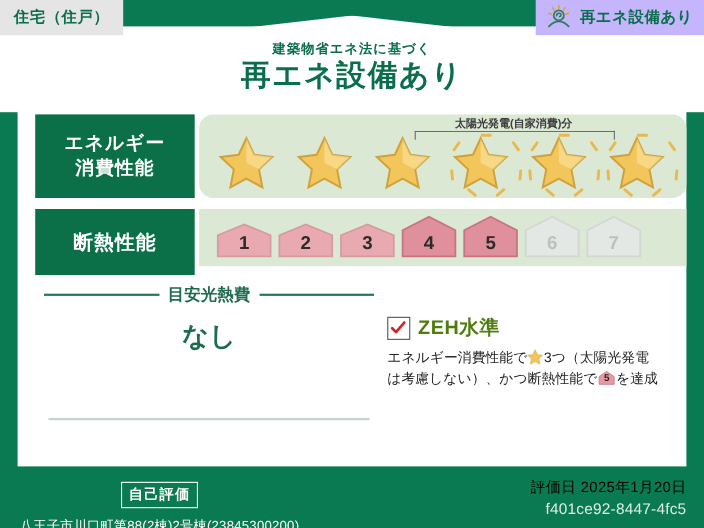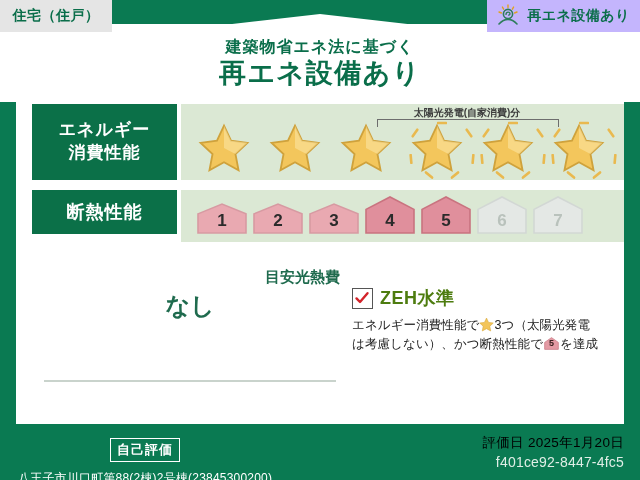--- a/index.html
+++ b/index.html
@@ -35,42 +35,42 @@
     z-index:2;
   }
   .roof-inner{
     position:absolute;left:0;top:24px;width:640px;height:78px;
     background:#ffffff;z-index:3;
   }
   .title-wrap{
     position:absolute;left:0;top:38px;width:640px;text-align:center;z-index:7;
     color:#0a6e4a;
   }
-  .title-sub{font-size:16px;font-weight:bold;letter-spacing:1px;line-height:1.1;}
+  .title-sub{font-size:12px;font-weight:bold;letter-spacing:1px;line-height:1.1;}
   .title-main{font-size:27px;font-weight:bold;letter-spacing:1.5px;line-height:1.25;margin-top:1px;}
   
   .body-card{
     position:absolute;left:16px;top:94px;width:608px;height:330px;
     background:#ffffff;z-index:4;
   }
   
   .perf-row{position:absolute;left:16px;display:flex;align-items:stretch;}
   .row-label{
     background:#0b7048;color:#ffffff;display:flex;flex-direction:column;
     align-items:center;justify-content:center;font-weight:bold;
     letter-spacing:1px;
   }
   .row-panel{background:#dbe8d4;position:relative;}
   
   .row-energy{top:10px;}
   .row-energy .row-label{width:145px;height:76px;font-size:17px;line-height:1.35;text-align:right;}
-  .row-energy .row-panel{width:443px;height:76px;margin-left:4px;}
+  .row-energy .row-panel{width:443px;height:76px;margin-left:4px;border-radius:13px;}
   
   .row-insu{top:96px;}
-  .row-insu .row-label{width:145px;height:44px;font-size:18px;}
+  .row-insu .row-label{width:145px;height:60px;font-size:18px;}
   .row-insu .row-panel{width:443px;height:52px;margin-left:4px;}
   
   .stars{position:absolute;left:10px;bottom:4px;display:flex;align-items:flex-end;gap:5px;}
   .star-cell{position:relative;width:66px;height:62px;}
   .star-svg{position:absolute;left:6px;top:8px;width:54px;height:52px;}
   .spark{position:absolute;}
   
   .solar-bracket{position:absolute;left:196px;top:2px;width:180px;height:20px;}
   .solar-bracket .bk{
     position:absolute;left:0;top:13px;width:180px;height:7px;
@@ -87,21 +87,21 @@
   .grade{position:relative;width:54px;display:flex;align-items:flex-end;justify-content:center;}
   .grade svg{display:block;}
   .grade .num{
     position:absolute;bottom:4px;left:0;width:100%;text-align:center;
     font-size:17px;font-weight:bold;color:#2b2b2b;
   }
   .grade.off .num{color:#b9c2bc;}
   
   .cost-head{
     position:absolute;left:24px;top:166px;width:300px;height:16px;
-    display:flex;align-items:flex-end;gap:8px;flex-direction:column;
+    display:flex;align-items:center;gap:8px;
   }
   .cost-head .rule{flex:1;height:1.5px;background:#1f7a57;}
   .cost-head .ct{font-size:15px;font-weight:bold;color:#1f6b4e;white-space:nowrap;}
   .cost-val{
     position:absolute;left:24px;top:196px;width:300px;text-align:center;
     font-size:24px;font-weight:bold;color:#1f6b4e;
   }
   .hr-bottom{position:absolute;left:28px;top:286px;width:292px;height:1.5px;background:#c9d3cc;}
   
   .zeh{position:absolute;left:336px;top:192px;width:262px;}

